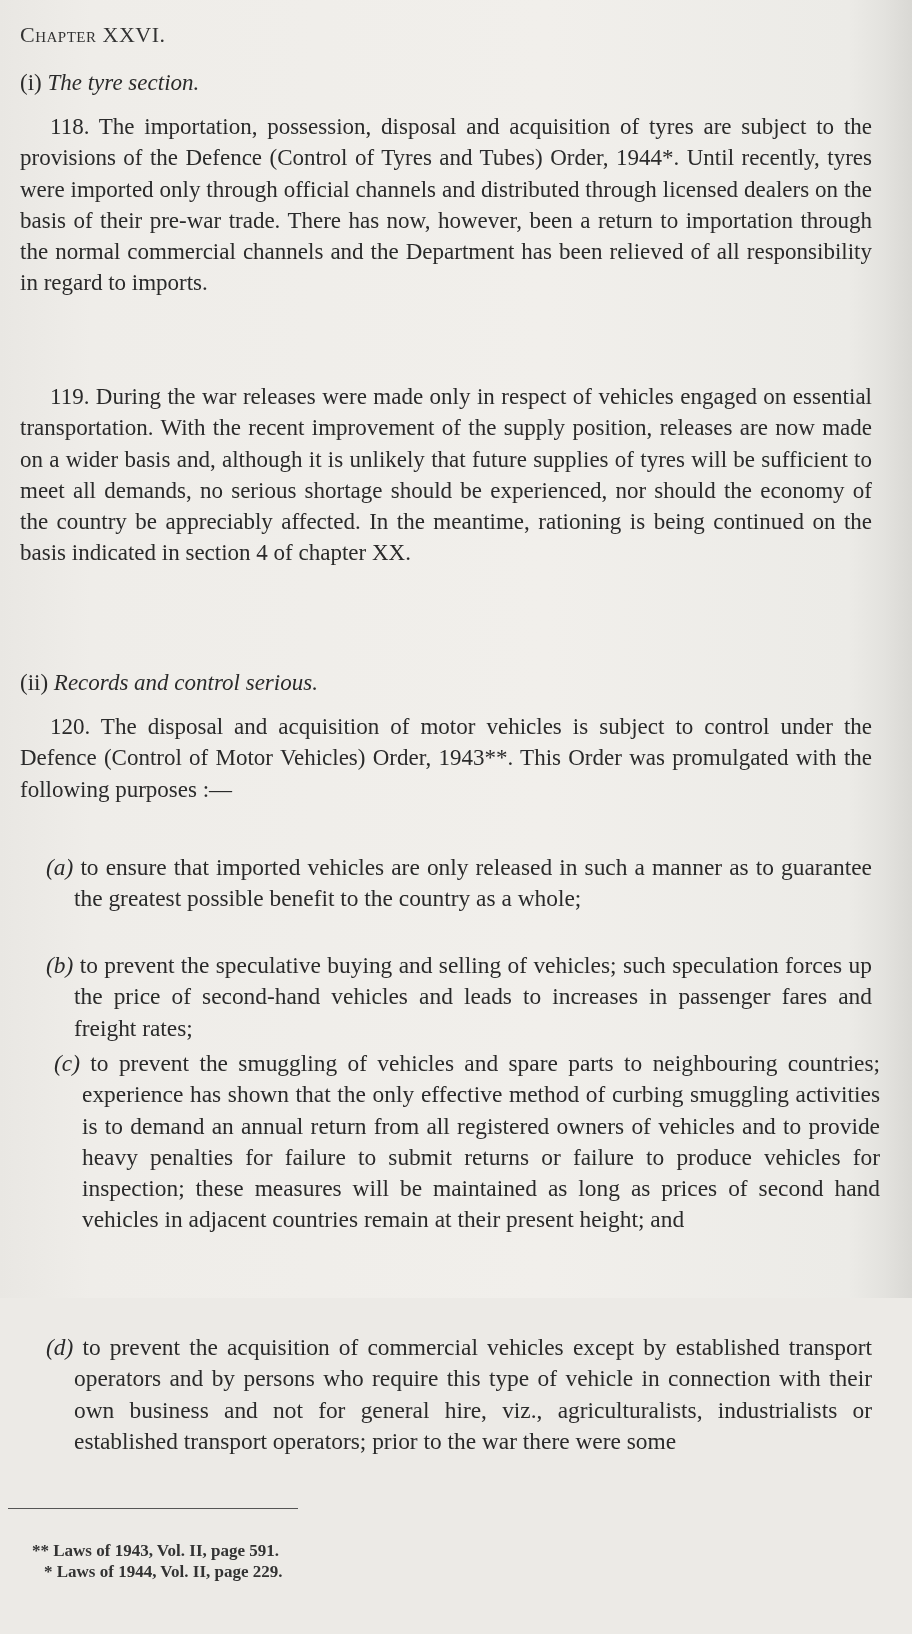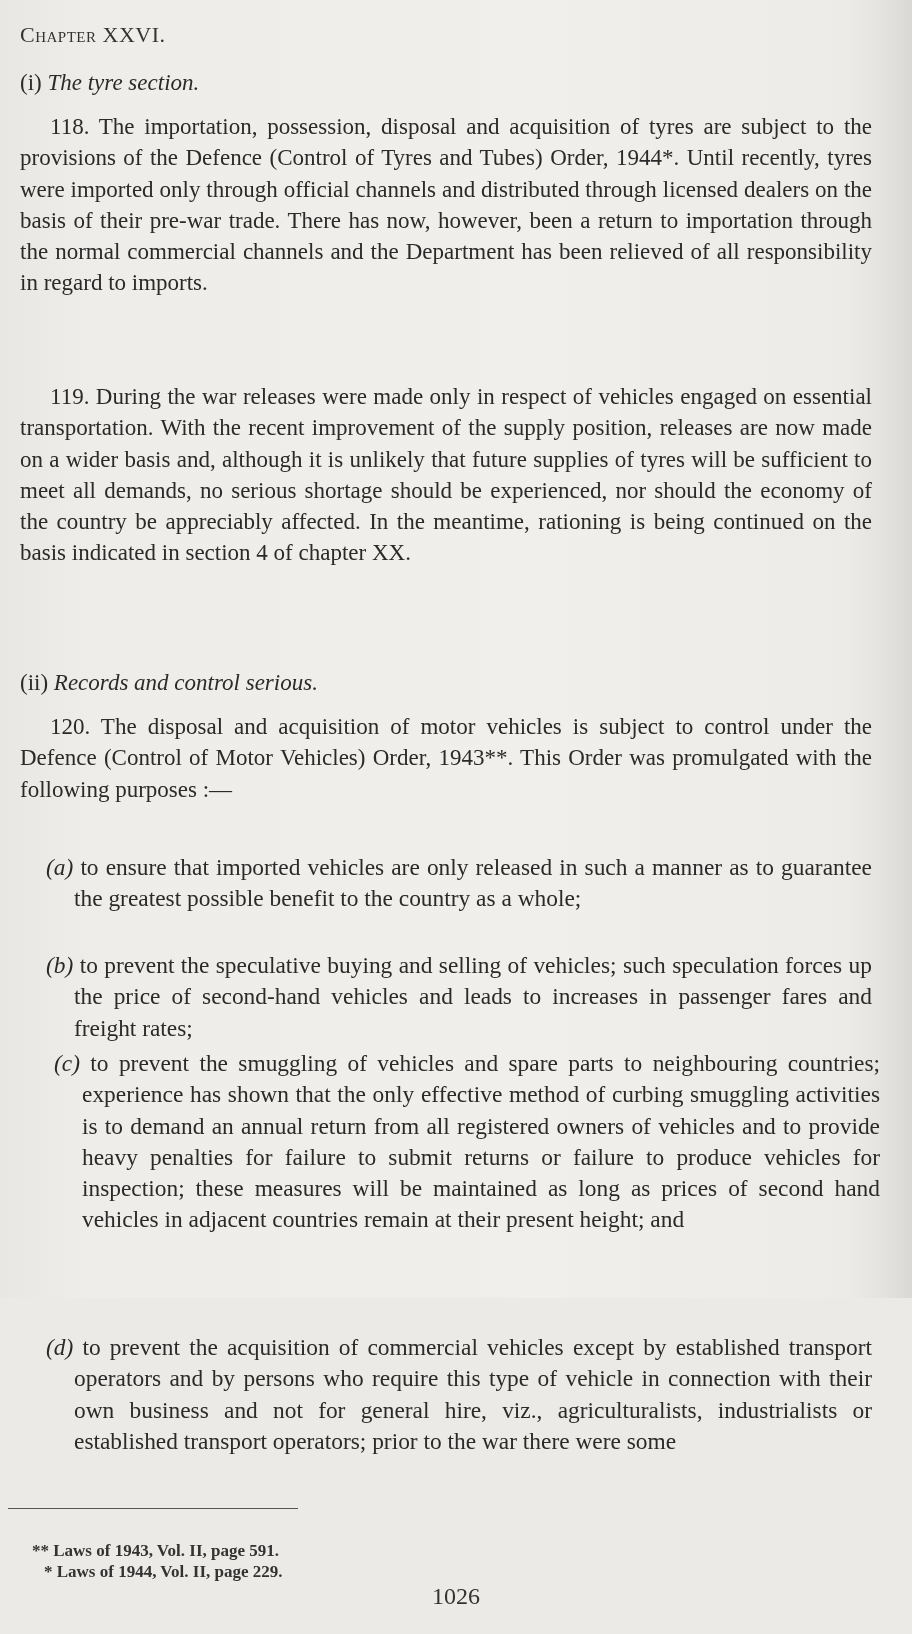--- a/index.html
+++ b/index.html
@@ -93,14 +93,13 @@
 
   <div class="footnote" style="left:44px; top:1518px;margin-top:44px;">
     <span>*</span>
     <span>Laws of 1944, Vol. II, page 229.</span>
   </div>
   <div class="footnote" style="left:32px; top:1541px;">
     <span>**</span>
     <span>Laws of 1943, Vol. II, page 591.</span>
   </div>
 
-  <div class="pagenum">1026</div>
 </div>
 
 </body></html>

